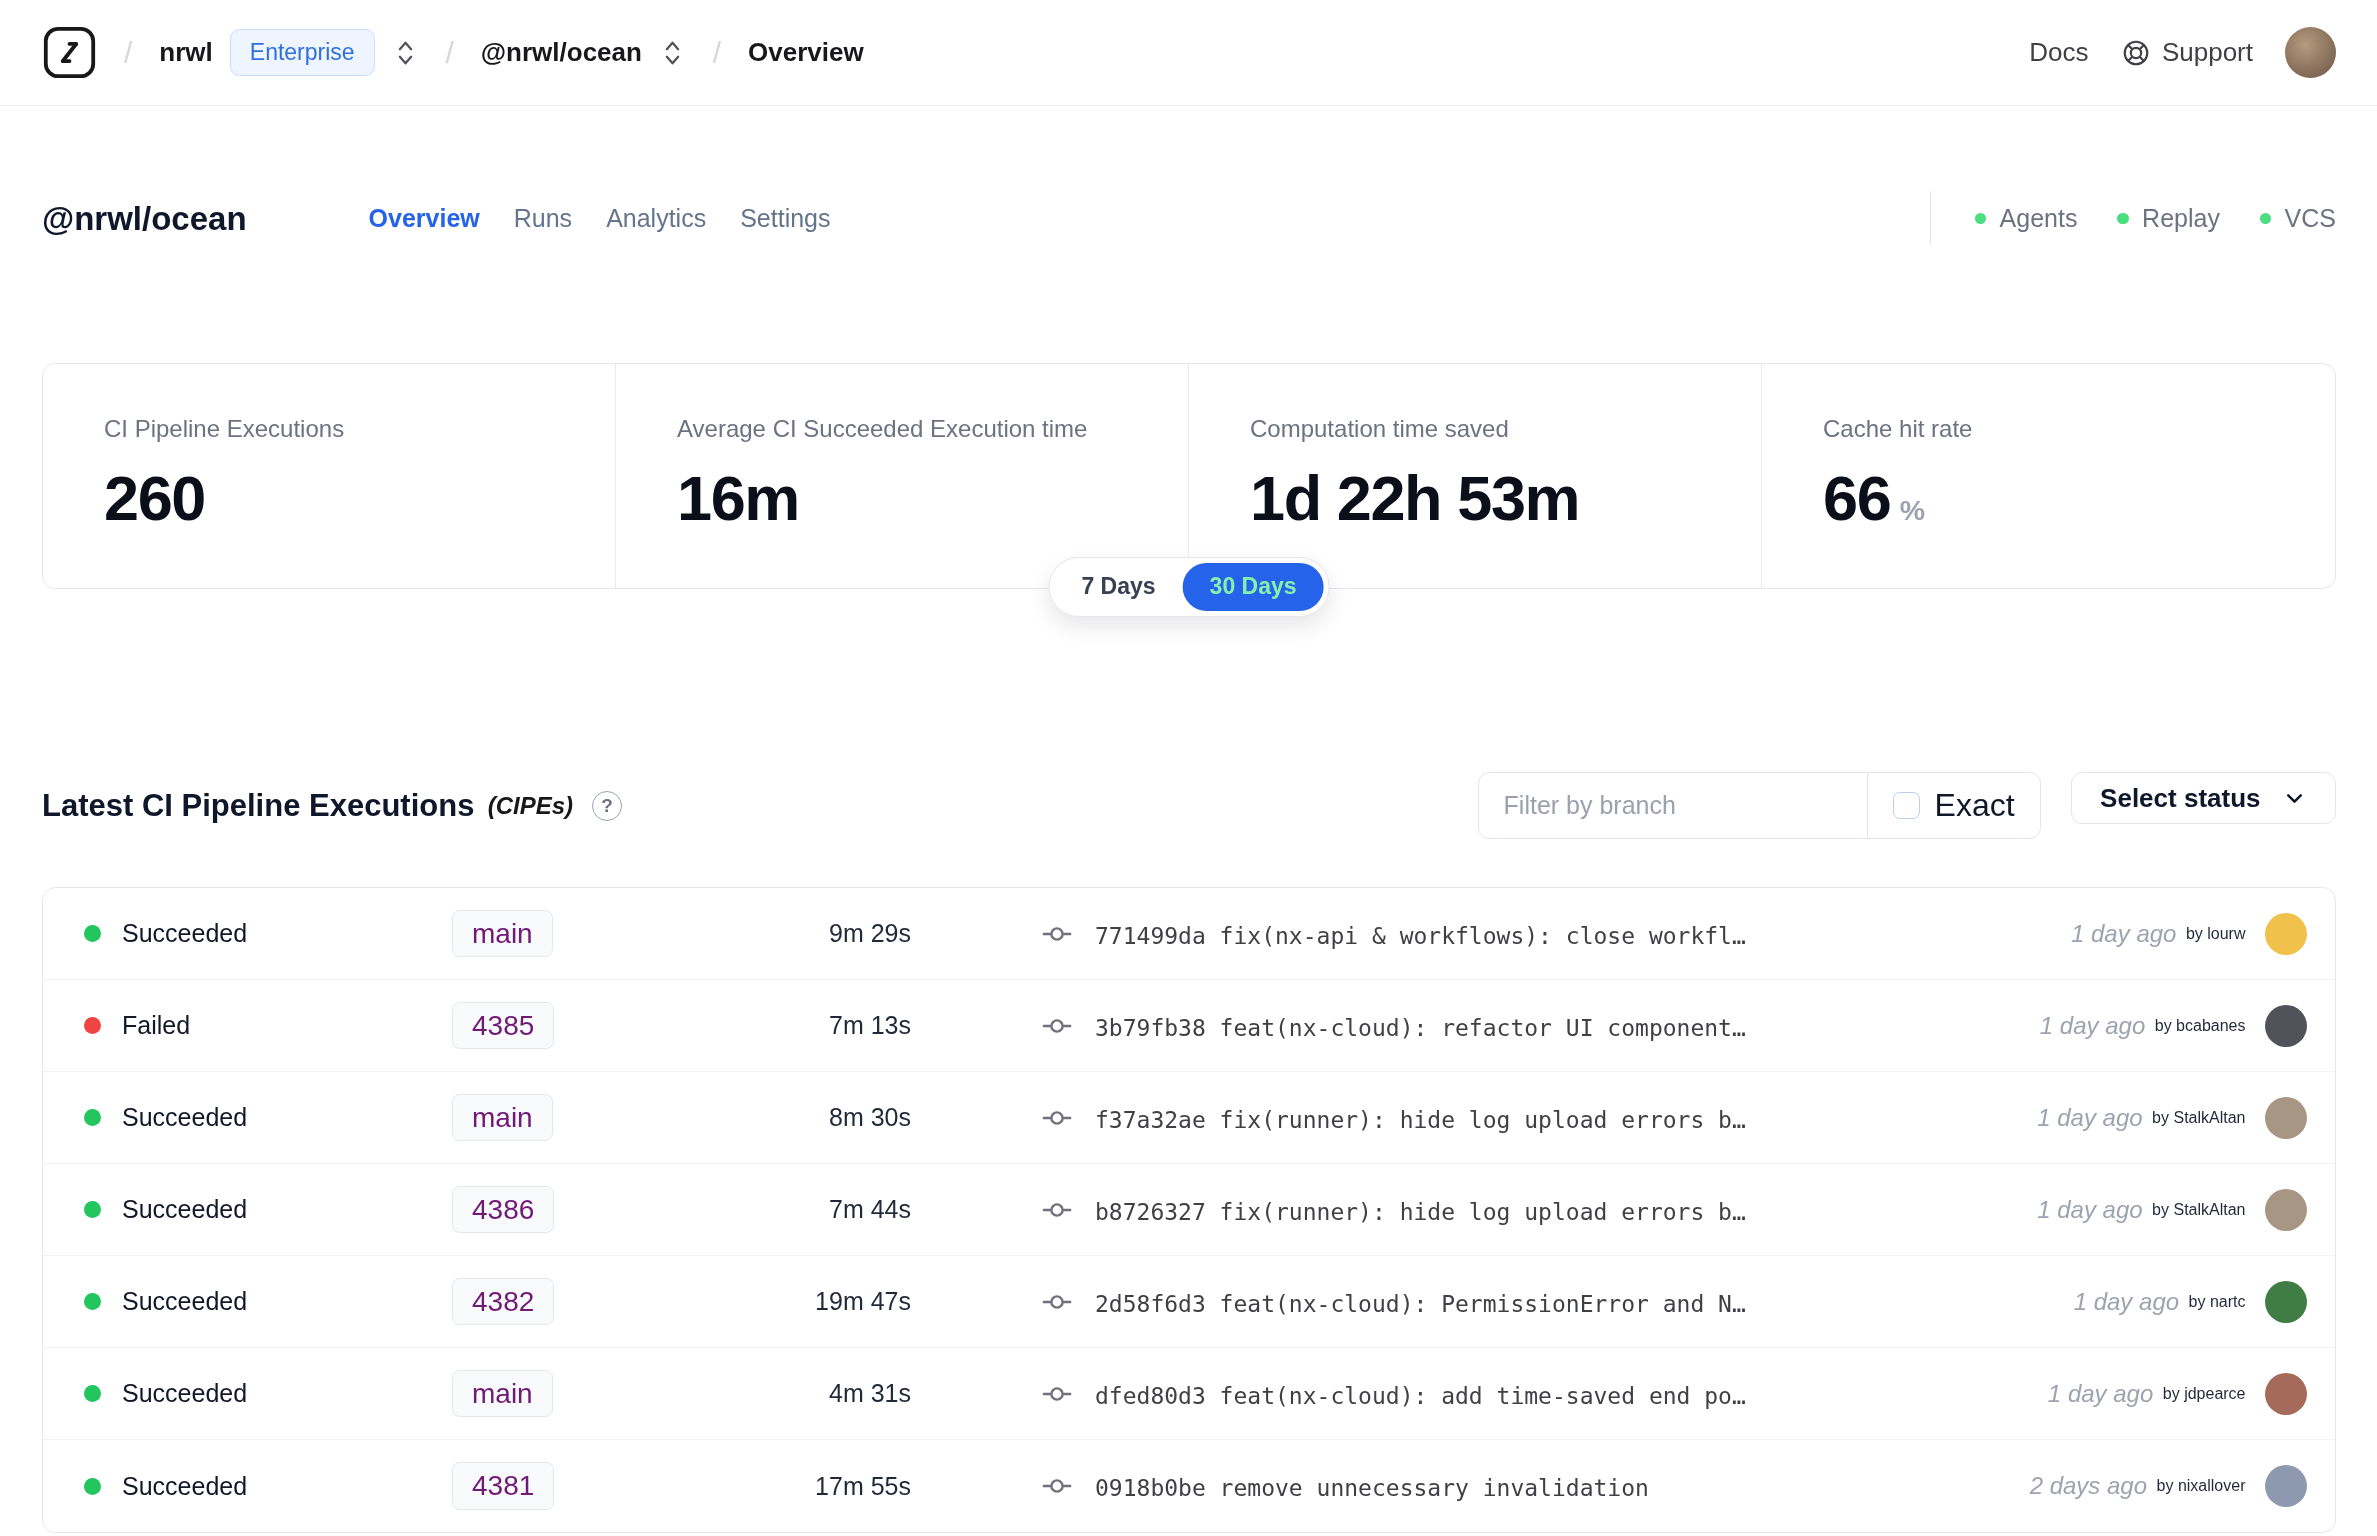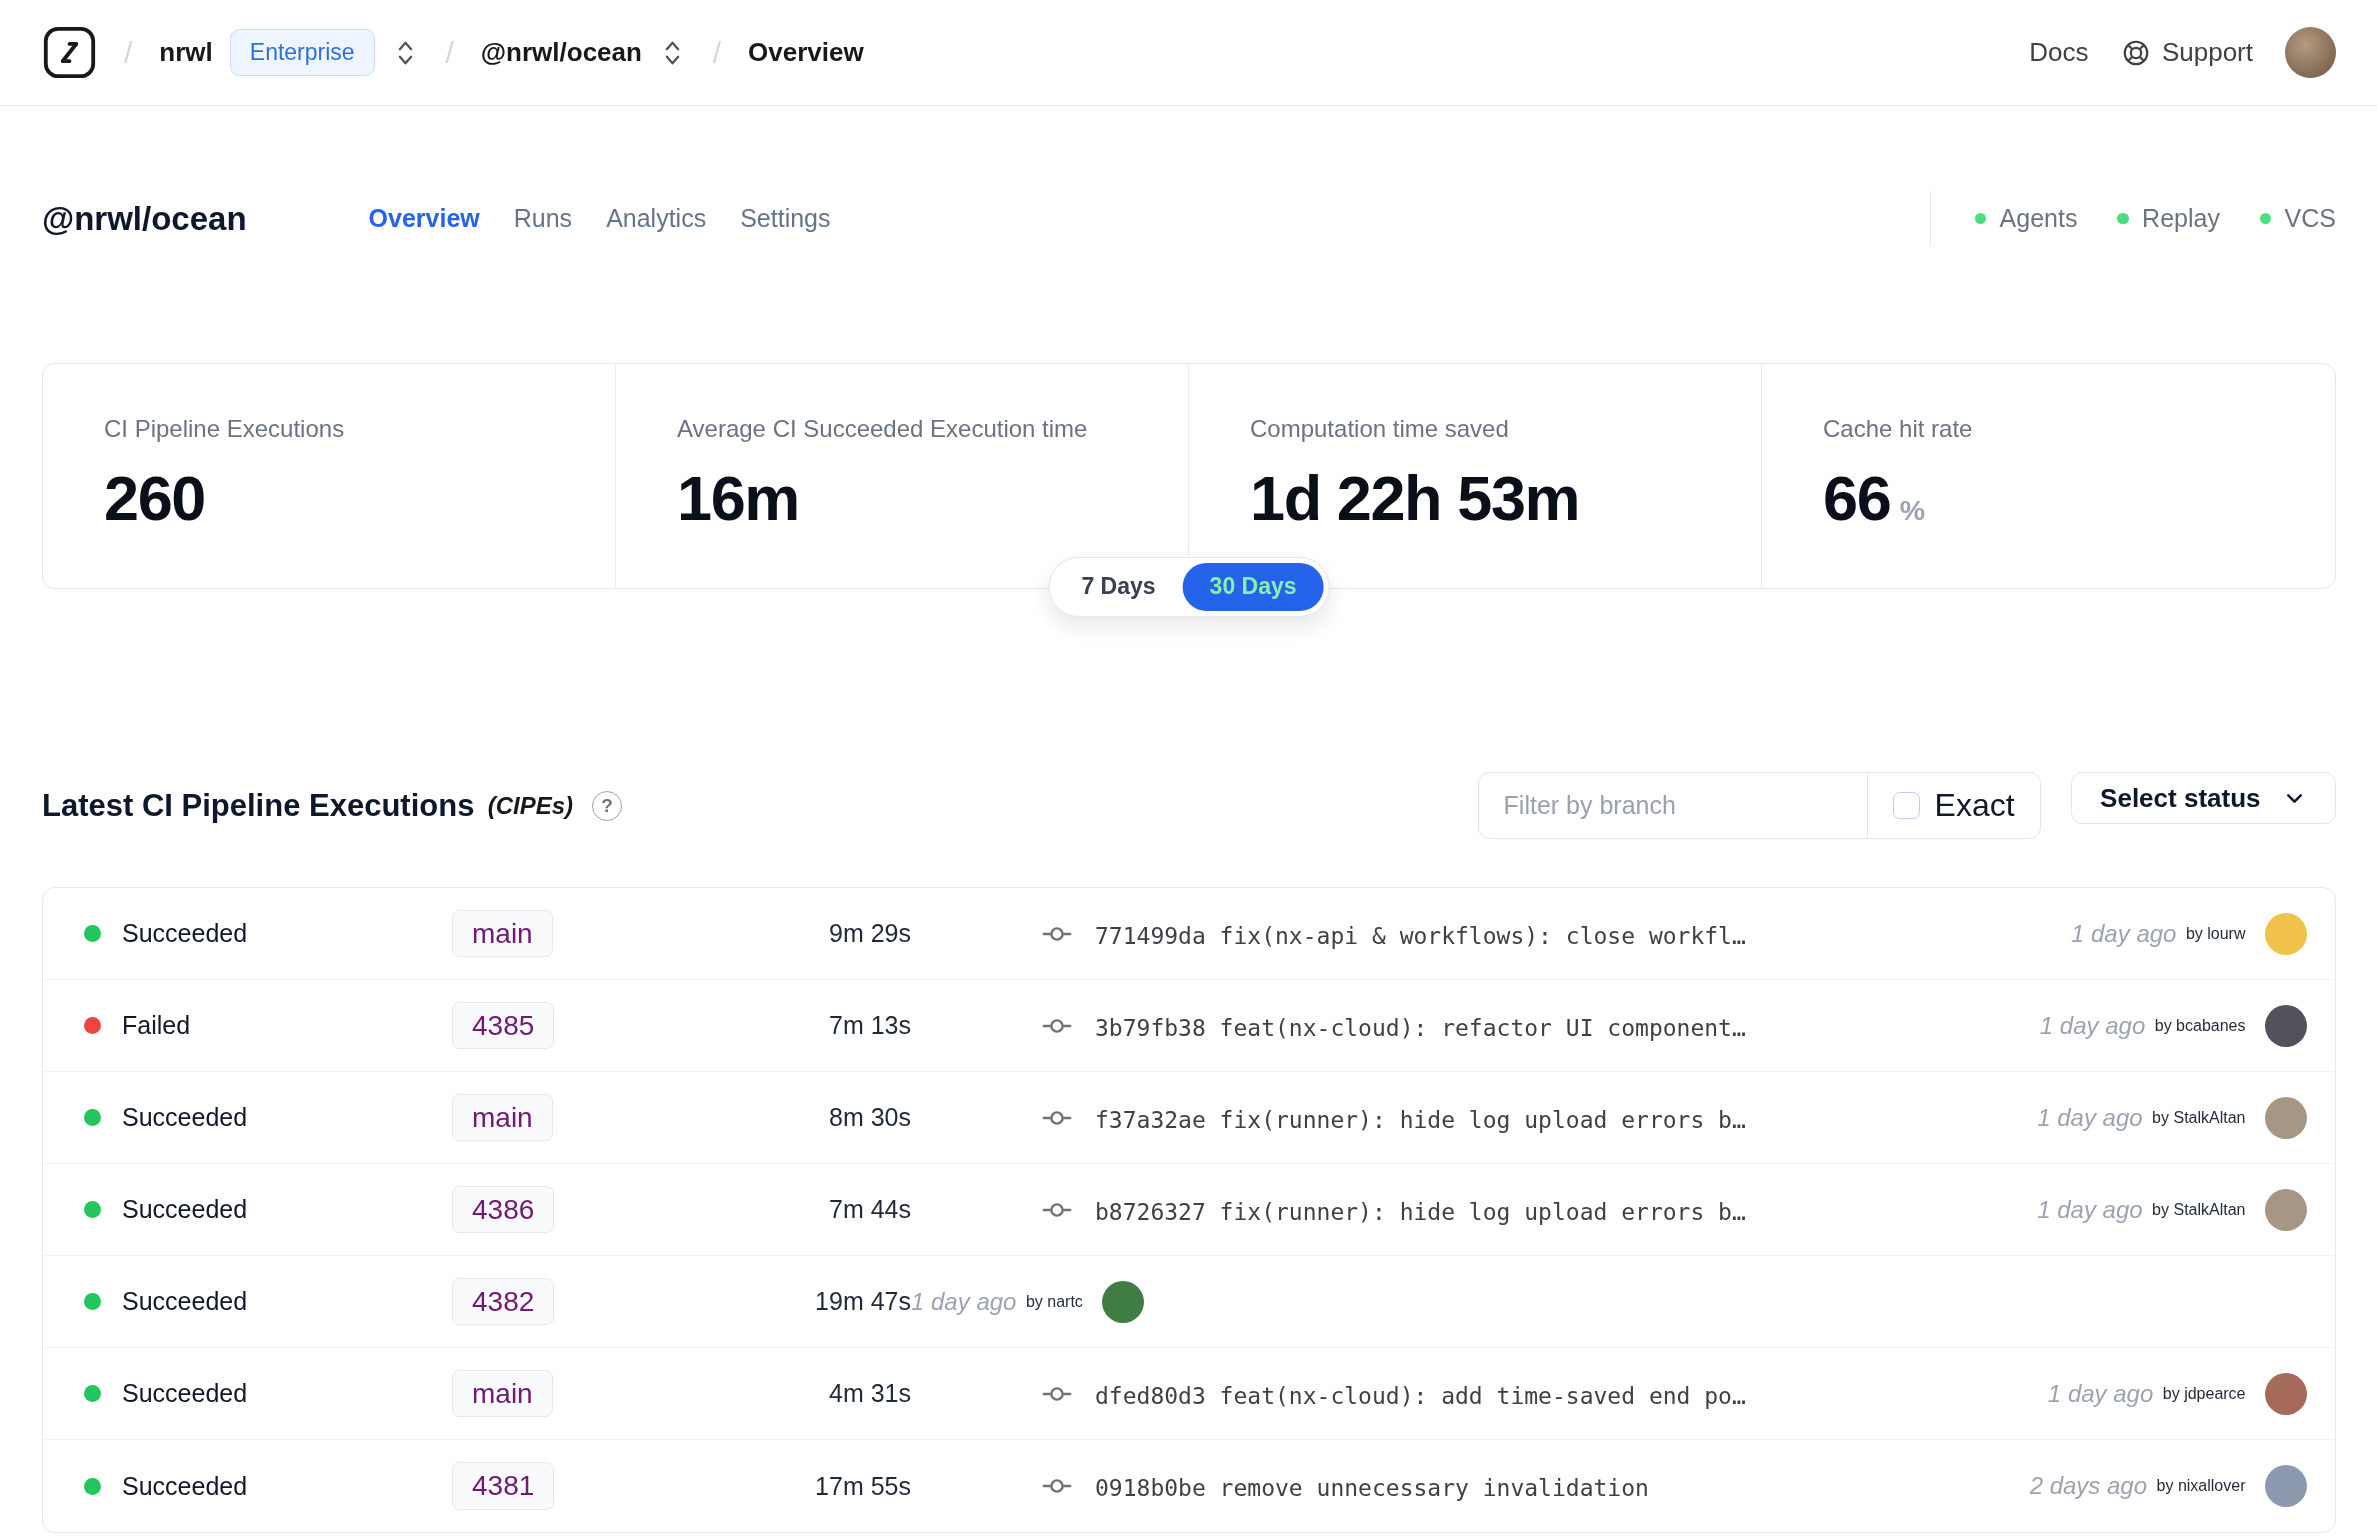--- a/index.html
+++ b/index.html
@@ -404,20 +404,28 @@
     </span>
   </div>
 
   <div class="trow">
     <span class="dot success"></span>
     <span class="status-label">Succeeded</span>
     <span class="pill-col">
       <span class="pill">4382</span>
     </span>
     <span class="duration">19m 47s</span>
+    <span class="commit-col">
+      <svg class="commit-icon" width="30" height="30" viewBox="0 0 32 32">
+        <circle cx="16" cy="16" r="6" fill="none" stroke="#71717a" stroke-width="2.6"></circle>
+        <line x1="2" y1="16" x2="9" y2="16" stroke="#71717a" stroke-width="2.6" stroke-linecap="round"></line>
+        <line x1="23" y1="16" x2="30" y2="16" stroke="#71717a" stroke-width="2.6" stroke-linecap="round"></line>
+      </svg>
+      <span class="commit-text">2d58f6d3 feat(nx-cloud): PermissionError and N…</span>
+    </span>
     <span class="meta">
       <span class="time-ago">1 day ago</span>
       <span class="author">by nartc</span>
       <span class="row-avatar" style="background: rgb(63, 125, 68);"></span>
     </span>
   </div>
 
   <div class="trow">
     <span class="dot success"></span>
     <span class="status-label">Succeeded</span>

